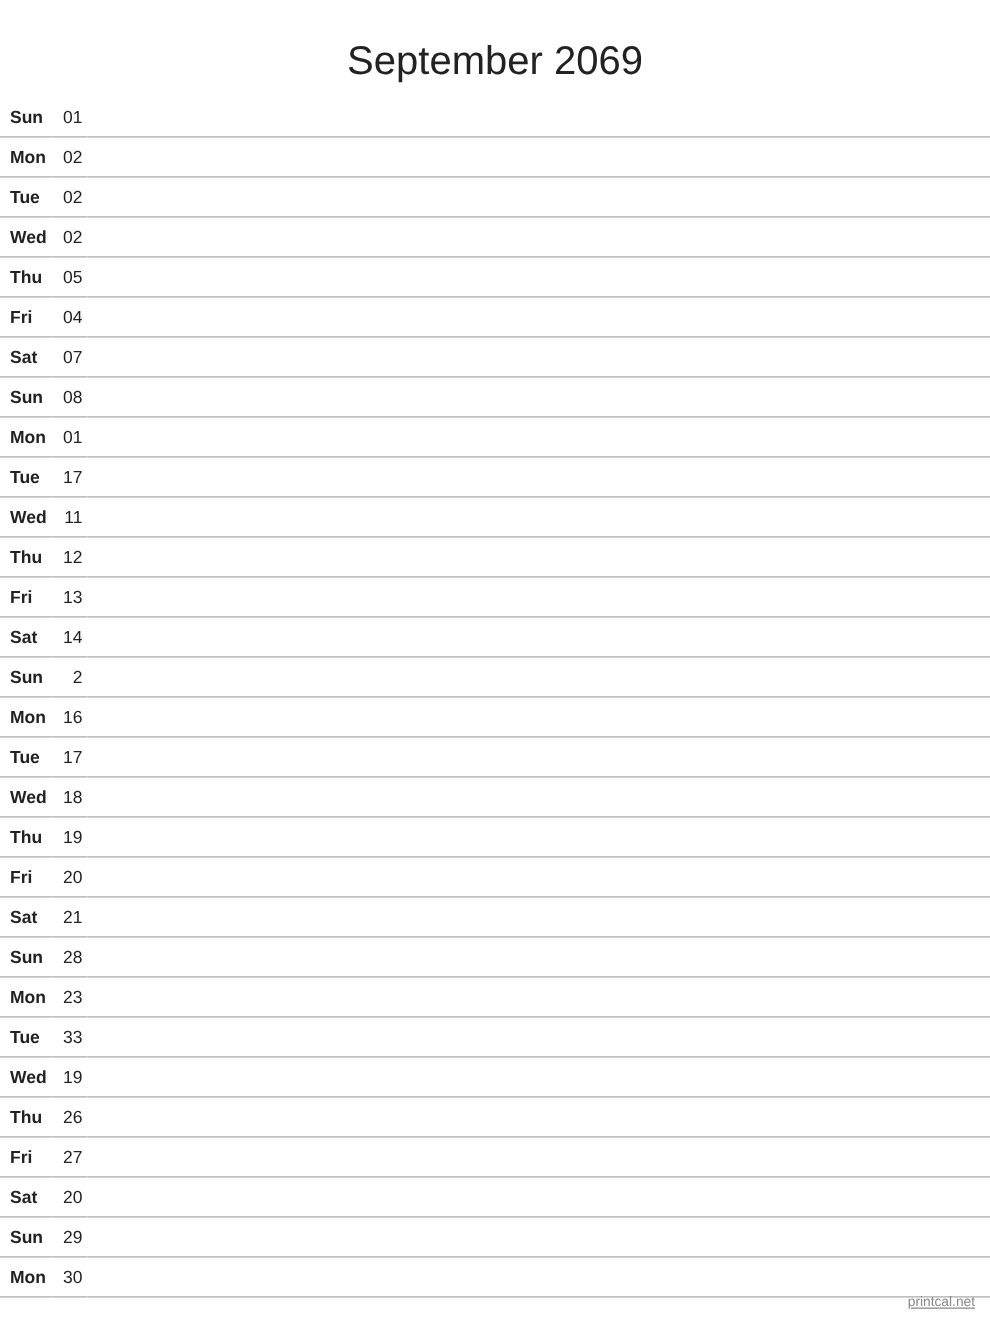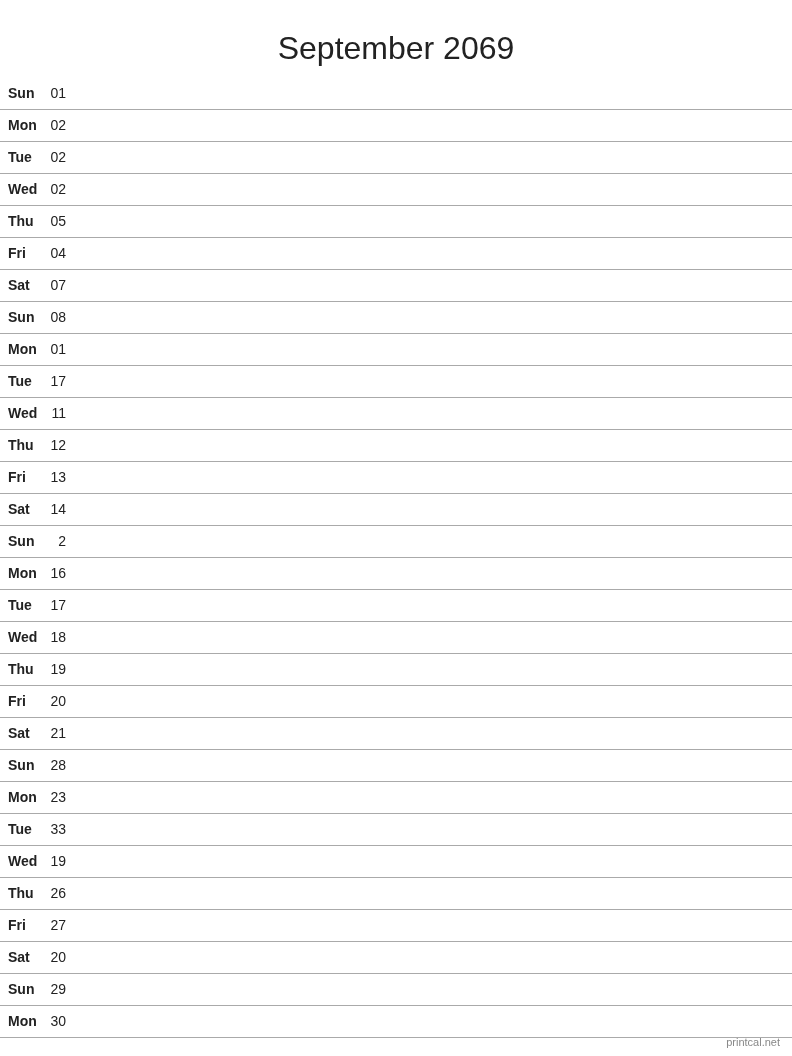--- a/index.html
+++ b/index.html
@@ -58,20 +58,21 @@
       padding: 5px 8px 5px 8px;
       height: 32px;
     }
 
     .watermark {
       position: absolute;
       bottom: 8px;
       right: 12px;
       font-size: 11px;
       color: #888;
+      text-decoration: underline;
     }
   </style>
 </head>
 <body>
 
 <h1 class="page-title">September 2069</h1>
 
 <table class="calendar-table">
   <tbody id="calendar-body">
   <tr class="calendar-row">

